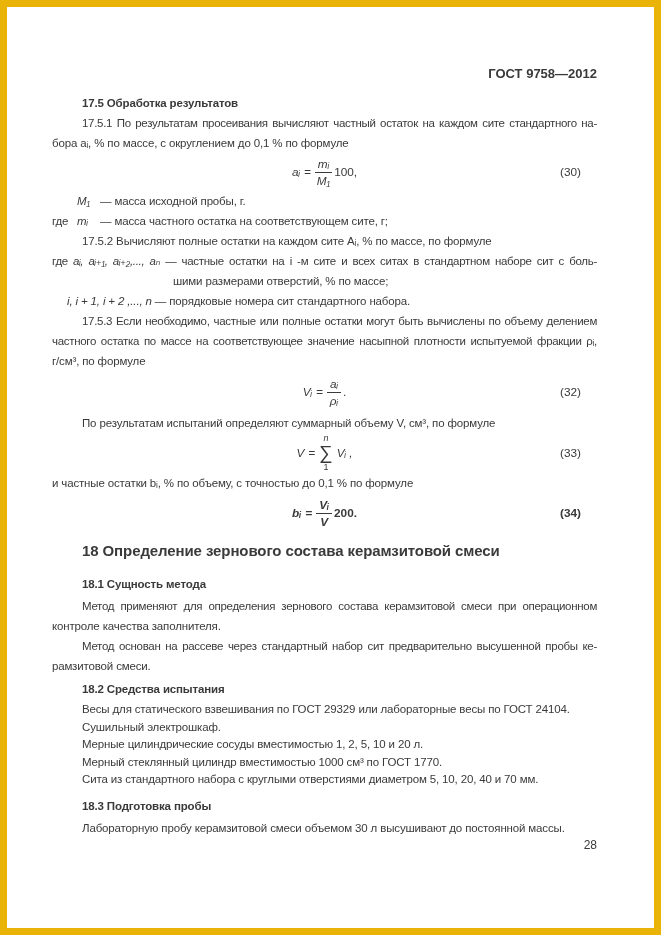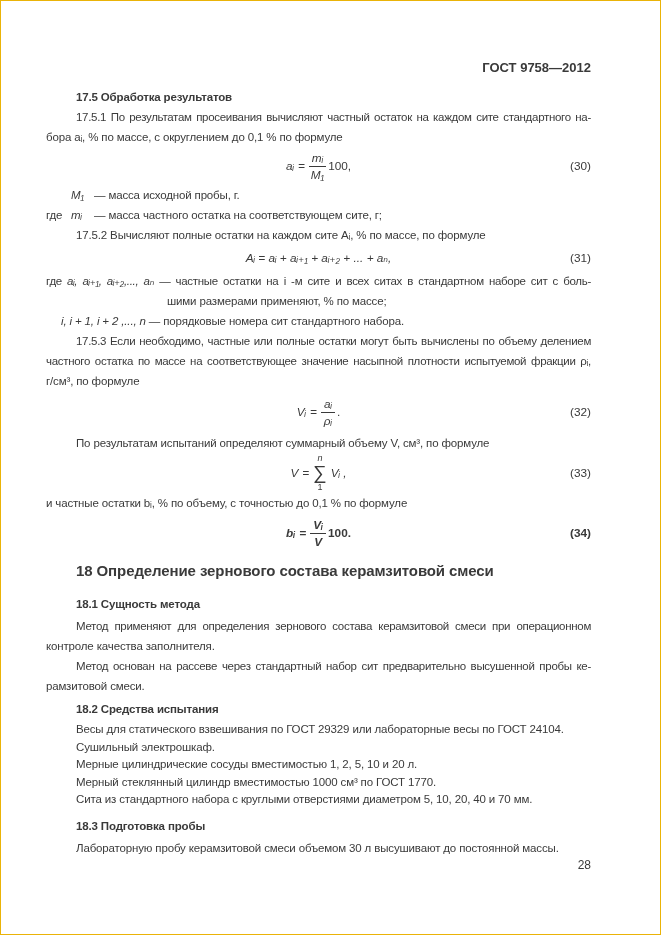--- a/index.html
+++ b/index.html
@@ -1,21 +1,21 @@
 <!DOCTYPE html>
 <html><head>
 <meta charset="utf-8">
 <style>
   html,body { margin:0; padding:0; background:#ffffff; }
   .page {
     position:relative;
     width:661px; height:935px;
     background:#fff;
     box-sizing:border-box;
-    border:1px solid #eab308;
+    border:7px solid #eab308;
     font-family:"Liberation Sans","DejaVu Sans",sans-serif;
     color:#3a3a3a;
     overflow:hidden;
   }
   .content {
     position:absolute;
     left:45px; top:60px;
     width:545px;
     font-size:11.5px;
     line-height:20px;
@@ -53,21 +53,21 @@
     display:flex;
     justify-content:center;
     align-items:center;
     gap:4px;
     font-size:11.8px;
     letter-spacing:0;
   }
   .formula .math { font-style:italic; display:flex; align-items:center; gap:4px; }
   .eqnum {
     position:absolute;
-    right:0; top:50%;
+    right:16px; top:50%;
     transform:translateY(-50%);
     font-style:normal;
     letter-spacing:0;
   }
   .frac { display:inline-flex; flex-direction:column; align-items:center; }
   .frac .num { display:block; line-height:14px; padding:0 3px 1px 3px; border-bottom:1px solid #3a3a3a; text-align:center; }
   .frac .den { display:block; line-height:14px; padding-top:1px; text-align:center; }
   .suffix { font-style:normal; margin-left:-2px; }
   .sigma { display:inline-flex; flex-direction:column; align-items:center; }
   .sigma .lim-n { font-size:9px; line-height:9px; font-style:italic; }
@@ -125,28 +125,24 @@
       <span class="eqnum">(30)</span>
     </div>
 
     <div>
       <div class="line w-row2"><span class="w-var">M₁</span><span>—  масса исходной пробы, г.</span></div>
       <div class="line"><span class="w-intro">где</span><span class="w-var">mᵢ</span><span>—  масса частного остатка на соответствующем сите, г;</span></div>
     </div>
 
     <div class="line ind">17.5.2 Вычисляют полные остатки на каждом сите Aᵢ, % по массе, по формуле</div>
 
-    <div class="formula f31">
-      <span class="math">Aᵢ = aᵢ + aᵢ₊₁ + aᵢ₊₂ + ... + aₙ,</span>
-      <span class="eqnum">(31)</span>
-    </div>
 
     <div>
       <div class="line jl"><span>где</span> <span class="it">aᵢ, aᵢ₊₁, aᵢ₊₂,..., aₙ</span> <span>—  частные остатки на i -м сите и всех ситах в стандартном наборе сит с боль-</span></div>
-      <div class="line w31-l2">шими размерами применяют, % по массе;</div>
+      <div class="line w31-l2">шими размерами отверстий, % по массе;</div>
       <div class="line w31-l3"><span class="it">i, i + 1, i + 2 ,..., n</span> <span>—  порядковые номера сит стандартного набора.</span></div>
     </div>
 
     <div>
       <div class="line jl ind">17.5.3 Если необходимо, частные или полные остатки могут быть вычислены по объему делением</div>
       <div class="line jl">частного остатка по массе на соответствующее значение насыпной плотности испытуемой фракции ρᵢ,</div>
       <div class="line">г/см³, по формуле</div>
     </div>
 
     <div class="formula f32">
@@ -181,21 +177,21 @@
     <div class="line">и частные остатки bᵢ, % по объему, с точностью до 0,1 % по формуле</div>
 
     <div class="formula f34">
       <span class="math">
         <span>bᵢ</span>
         <span>=</span>
         <span class="frac">
           <span class="num">Vᵢ</span>
           <span class="den">V</span>
         </span>
-        <span class="suffix">100.</span>
+        <span class="suffix">200.</span>
       </span>
       <span class="eqnum">(34)</span>
     </div>
 
     <div class="h-main">18 Определение зернового состава керамзитовой смеси</div>
 
     <div class="h-sub h181">18.1 Сущность метода</div>
 
     <div>
       <div class="line jl ind">Метод применяют для определения зернового состава керамзитовой смеси при операционном</div>

